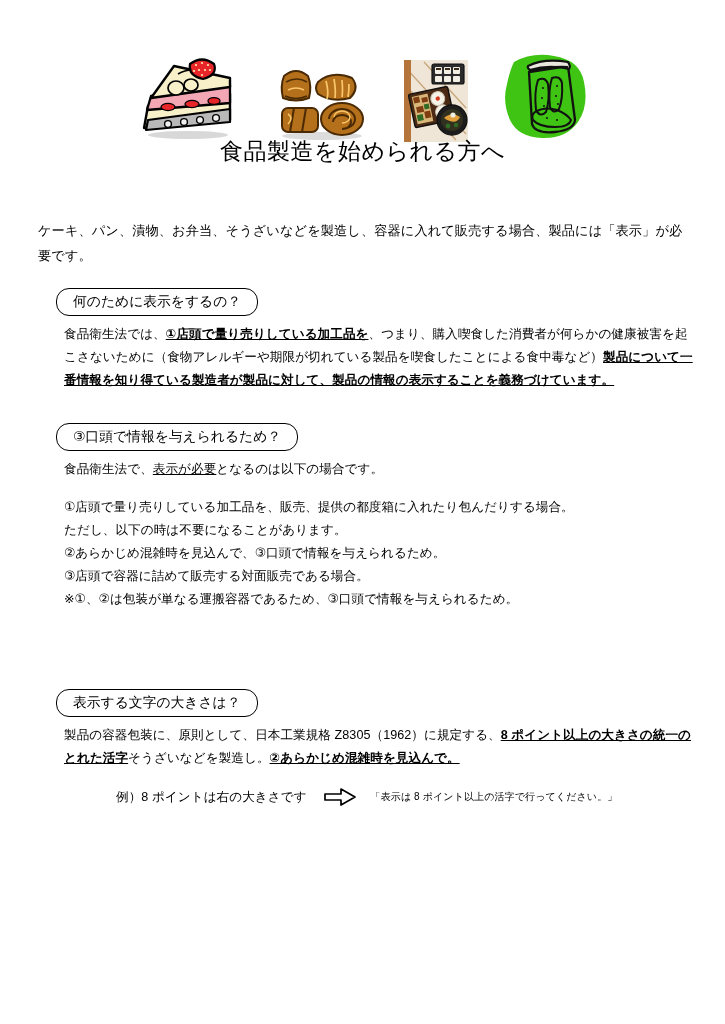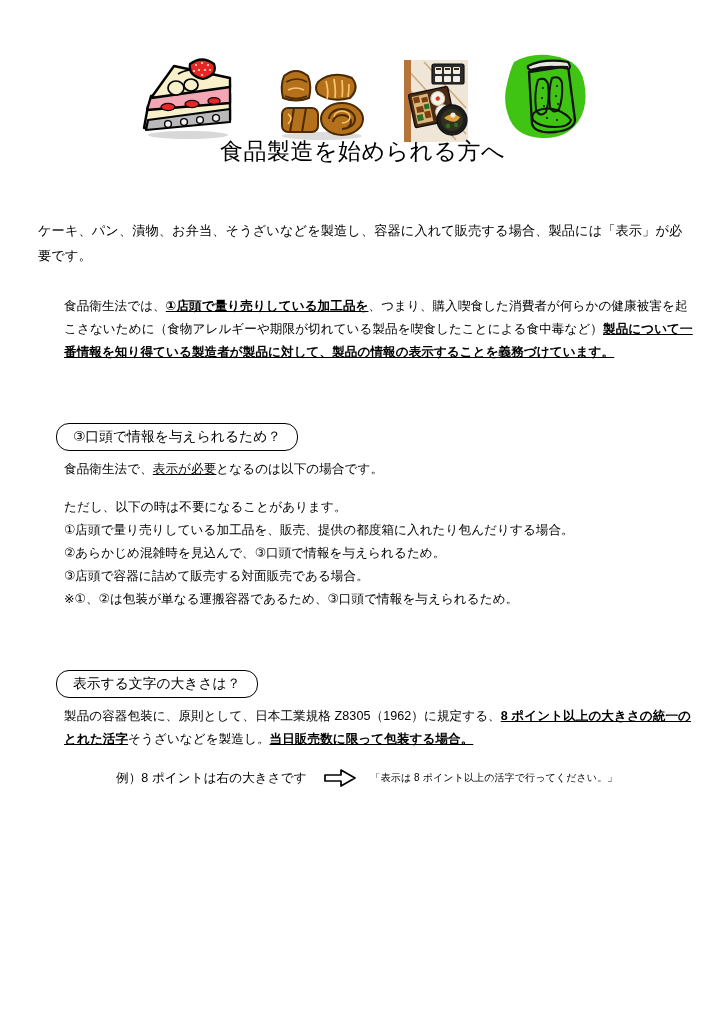--- a/index.html
+++ b/index.html
@@ -66,21 +66,21 @@
     letter-spacing: 0.1px;
   }
 
   .section {
     position: absolute;
     left: 38px;
     width: 655px;
   }
   .sec1 { top: 288px; }
   .sec2 { top: 423px; }
-  .sec3 { top: 670px; }
+  .sec3 { top: 689px; }
 
   .sec-head {
     display: inline-block;
     border: 1.3px solid #000;
     border-radius: 13px;
     padding: 4px 16px 5px 16px;
     font-size: 13.8px;
     line-height: 17px;
     background: #fff;
     margin-left: 18px;
@@ -293,42 +293,43 @@
         </g>
       </svg>
     </div>
   </div>
 
   <div class="doc-title">食品製造を始められる方へ</div>
 
   <div class="intro">ケーキ、パン、漬物、お弁当、そうざいなどを製造し、容器に入れて販売する場合、製品には「表示」が必要です。</div>
 
   <div class="section sec1">
+    <div class="sec-head">何のために表示をするの？</div>
     <div class="sec-body">
       <p><span>食品衛生法では、</span><span class="bu">①店頭で量り売りしている加工品を</span><span>、つまり、購入喫食した消費者が何らかの健康被害を起こさないために（食物アレルギーや期限が切れている製品を喫食したことによる食中毒など）</span><span class="bu">製品について一番情報を知り得ている製造者が製品に対して、製品の情報の表示することを義務づけています。</span></p>
     </div>
   </div>
 
   <div class="section sec2">
     <div class="sec-head">③口頭で情報を与えられるため？</div>
     <div class="sec-body">
       <p><span>食品衛生法で、</span><span class="u">表示が必要</span><span>となるのは以下の場合です。</span></p>
       <div class="gap"></div>
+      <p>①店頭で量り売りしている加工品を、販売、提供の都度箱に入れたり包んだりする場合。</p>
       <p>ただし、以下の時は不要になることがあります。</p>
-      <p>①店頭で量り売りしている加工品を、販売、提供の都度箱に入れたり包んだりする場合。</p>
       <p>②あらかじめ混雑時を見込んで、③口頭で情報を与えられるため。</p>
       <p>③店頭で容器に詰めて販売する対面販売である場合。</p>
       <p>※①、②は包装が単なる運搬容器であるため、③口頭で情報を与えられるため。</p>
     </div>
   </div>
 
   <div class="section sec3">
     <div class="sec-head">表示する文字の大きさは？</div>
     <div class="sec-body">
-      <p><span>製品の容器包装に、原則として、日本工業規格 Z8305（1962）に規定する、</span><span class="bu">8 ポイント以上の大きさの統一のとれた活字</span><span>そうざいなどを製造し。</span><span class="bu">当日販売数に限って包装する場合。</span></p>
+      <p><span>製品の容器包装に、原則として、日本工業規格 Z8305（1962）に規定する、</span><span class="bu">8 ポイント以上の大きさの統一のとれた活字</span><span>そうざいなどを製造し。</span><span class="bu">②あらかじめ混雑時を見込んで。</span></p>
 
       <div class="example-row">
         <span class="example-label">例）8 ポイントは右の大きさです</span>
         <span class="arrow-wrap">
           <svg width="34" height="20" viewBox="0 0 34 20">
             <path d="M2 7 L18 7 L18 2 L32 10 L18 18 L18 13 L2 13 Z" fill="#ffffff" stroke="#000000" stroke-width="1.7" stroke-linejoin="round"></path>
           </svg>
         </span>
         <span class="example-quote">「表示は 8 ポイント以上の活字で行ってください。」</span>
       </div>

